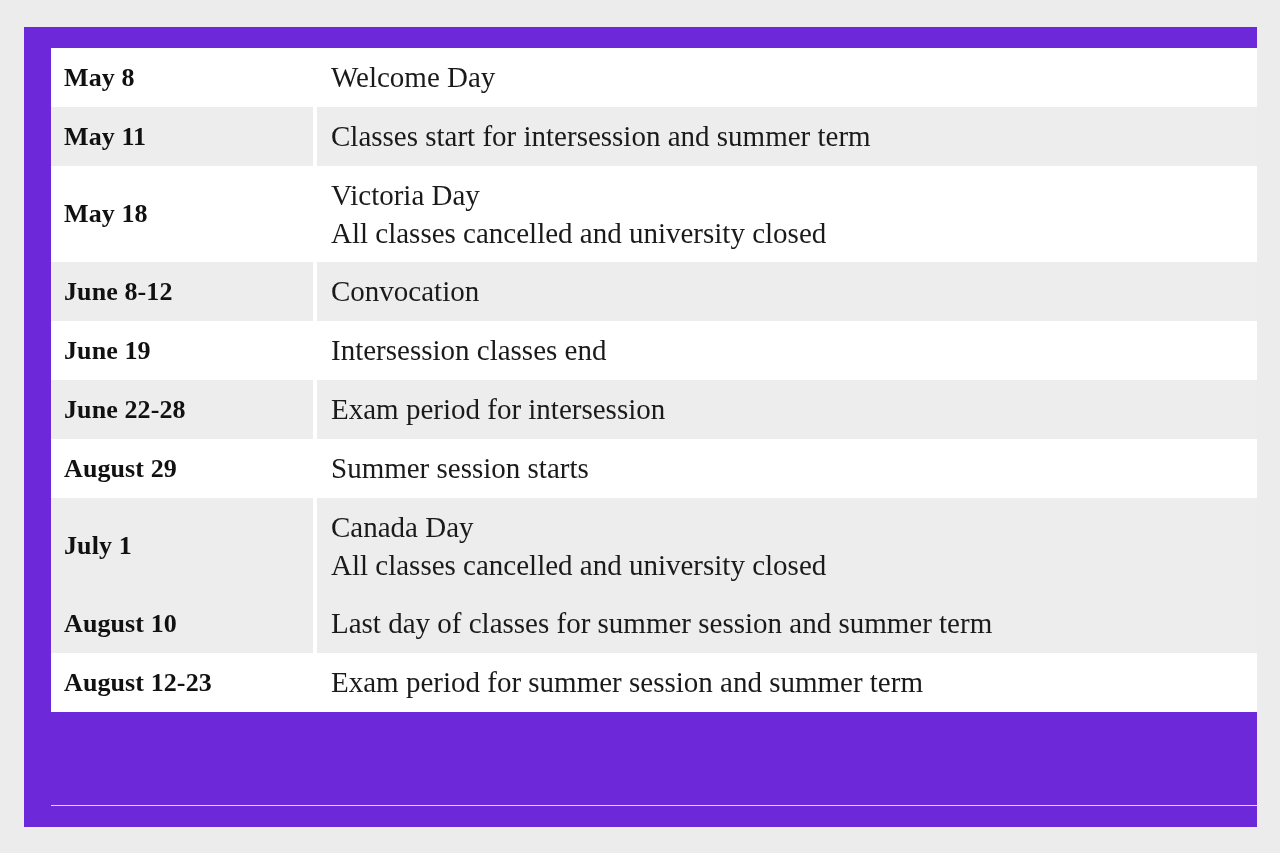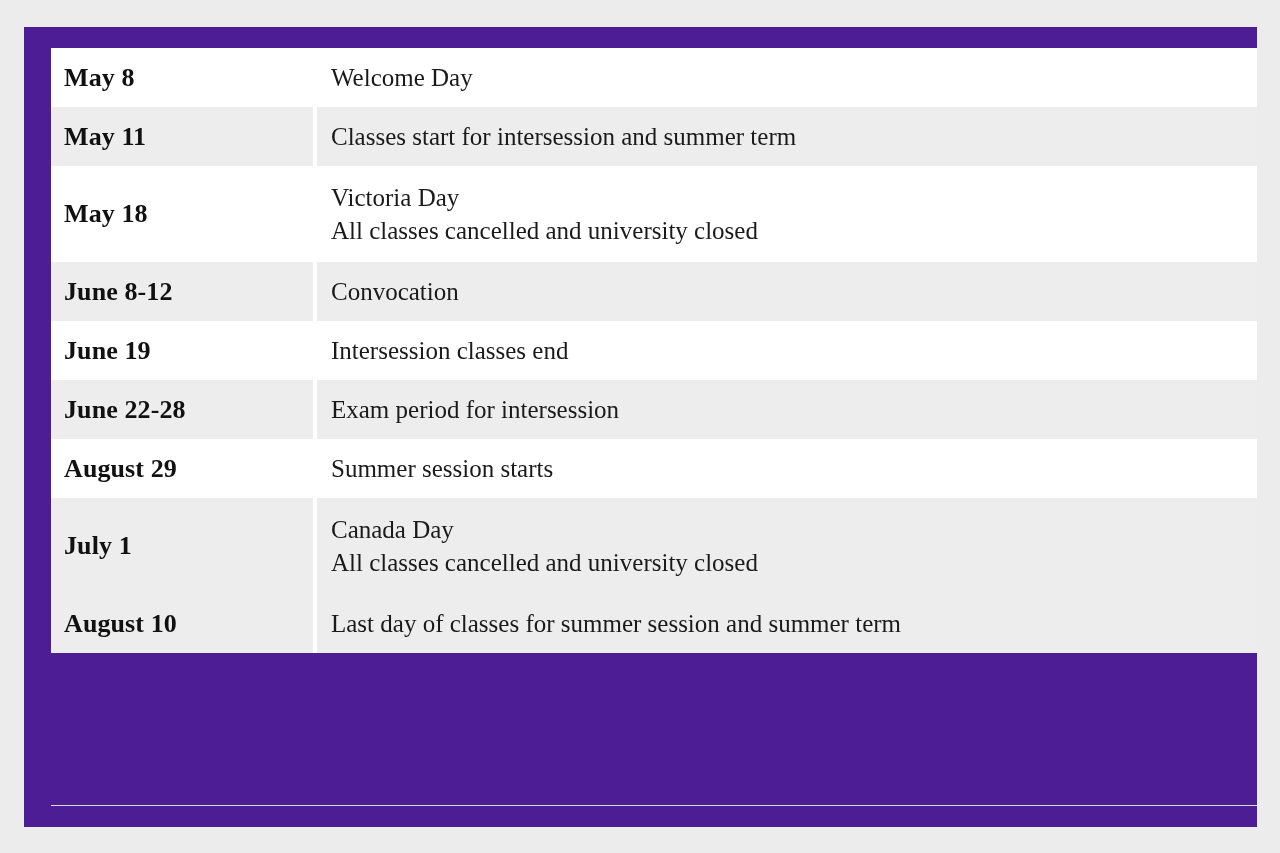--- a/index.html
+++ b/index.html
@@ -24,21 +24,21 @@
     height: 853px;
     background: #ececec;
   }
 
   .card {
     position: absolute;
     left: 24px;
     top: 27px;
     width: 1233px;
     height: 800px;
-    background: #4c1d95;
+    background: #6d28d9;
     box-sizing: border-box;
   }
 
   
   .cal-table {
     position: absolute;
     left: 27px;      
     top: 21px;       
     width: 1206px;   
     border-collapse: collapse;
@@ -67,21 +67,21 @@
     line-height: 1.30;
     color: #111111;
     letter-spacing: 0.1px;
     border-right: 4px solid #ffffff;
     box-sizing: border-box;
   }
 
   .cal-table td.desc-cell {
     padding: 0 10px 0 14px;
     font-weight: normal;
-    font-size: 25px;
+    font-size: 29px;
     line-height: 1.32;
     color: #1a1a1a;
     box-sizing: border-box;
   }
 
   .cal-table tr.row-1line td { height: 59px; }
   .cal-table tr.row-2line td { height: 96px; }
 
   .desc-line {
     display: block;
@@ -155,19 +155,25 @@
               <span class="desc-line">Canada Day</span>
               <span class="desc-line">All classes cancelled and university closed</span>
             </td>
           </tr>
           <tr class="row-alt row-1line">
             <td class="date-cell">August 10</td>
             <td class="desc-cell">
               <span class="desc-line">Last day of classes for summer session and summer term</span>
             </td>
           </tr>
+          <tr class="row-plain row-1line">
+            <td class="date-cell">August 12-23</td>
+            <td class="desc-cell">
+              <span class="desc-line">Exam period for summer session and summer term</span>
+            </td>
+          </tr>
         </tbody>
     </table>
 
     <div class="table-bottom-rule"></div>
 
   </div>
 </div>
 
 </body></html>

